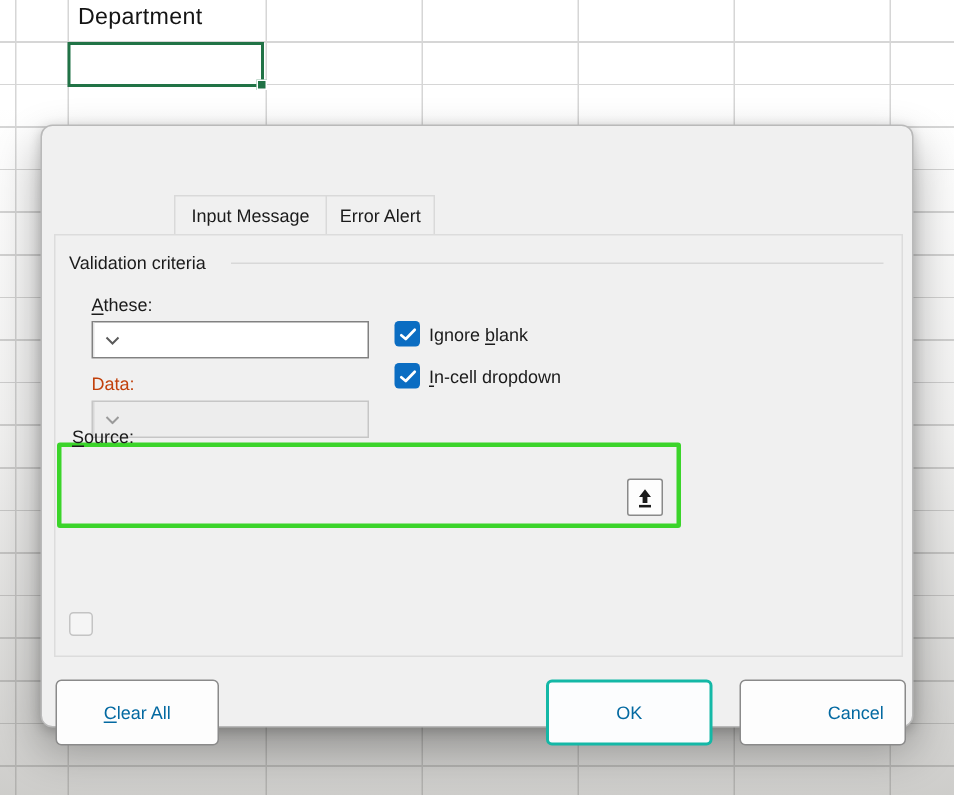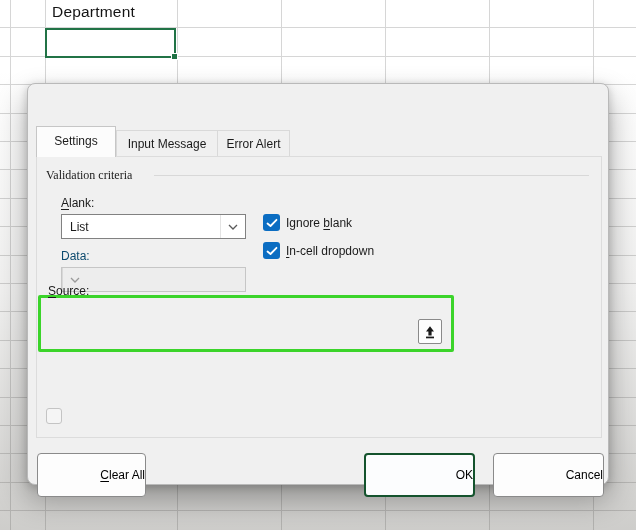--- a/index.html
+++ b/index.html
@@ -66,24 +66,24 @@
     top:46px;height:26px;line-height:26px;background:#f0f0f0;
     border-top:1px solid #d9d9d9;border-right:1px solid #d9d9d9;z-index:2;
   }
   .tab.t2{left:88px;width:102px;border-left:1px solid #d9d9d9;}
   .tab.t3{left:190px;width:72px;}
   .page{
     position:absolute;left:8px;top:72px;width:566px;height:282px;
     border:1px solid #dcdcdc;background:#f0f0f0;box-sizing:border-box;z-index:1;
   }
   .content{position:absolute;inset:0;z-index:2;}
-  .group-label{position:absolute;left:18px;top:84px;font-family:Liberation Serif, serif;}
+  .group-label{position:absolute;left:18px;top:84px;}
   .group-line{position:absolute;left:126px;top:91px;width:435px;height:1px;background:#d8d8d8;}
   .lbl{position:absolute;}
-  .dis{color:#0c4a6e;}
+  .dis{color:#c2410c;}
   .mn{text-decoration:underline;text-underline-offset:2px;}
   .combo{
     position:absolute;width:185px;height:25px;box-sizing:border-box;
     background:#ffffff;border:1px solid #818181;display:flex;align-items:center;
   }
   .combo .val{flex:1;padding-left:8px;}
   .combo .dd{
     width:24px;height:100%;display:flex;align-items:center;justify-content:center;
     border-left:1px solid #e3e3e3;
   }
@@ -106,24 +106,24 @@
     border:1px solid #818181;background:#fff;font-family:"Liberation Sans",sans-serif;
     font-size:12px;padding:0 6px;color:#1b1b1b;z-index:3;
   }
   .picker{
     position:absolute;left:390px;top:235px;width:24px;height:25px;box-sizing:border-box;
     border:1px solid #8a8a8a;border-radius:2px;background:#fdfdfd;z-index:3;
     display:flex;align-items:center;justify-content:center;
   }
   .btn{
     position:absolute;top:369px;height:44px;box-sizing:border-box;border-radius:4px;
-    background:#fdfdfd;border:1px solid #8a8a8a;font-size:12px;color:#000000;
-    display:flex;align-items:center;justify-content:flex-end;z-index:2;
-  }
-  .btn.default{border:2px solid #14532d;background:#fcfdfe;}
+    background:#fdfdfd;border:1px solid #8a8a8a;font-size:12px;color:#0369a1;
+    display:flex;align-items:center;justify-content:center;z-index:2;
+  }
+  .btn.default{border:2px solid #14b8a6;background:#fcfdfe;}
   .clear-all{left:9px;width:109px;}
   .ok{left:336px;width:111px;}
   .cancel{left:465px;width:111px;padding-left:44px;}
 </style>
 </head>
 <body>
 
 <div class="sheet">
   <div class="vline" style="left:10px"></div>
   <div class="vline" style="left:45px"></div>
@@ -138,34 +138,32 @@
   <div class="selection">
     <div class="fill-handle"></div>
   </div>
 
   <div class="shade"></div>
 </div>
 
 <div class="dialog">
 
 
-  <div class="tab active t1">Settings</div>
   <div class="tab inactive t2">Input Message</div>
   <div class="tab inactive t3">Error Alert</div>
 
   <div class="page"></div>
 
   <div class="content">
 
     <span class="lbl group-label">Validation criteria</span>
     <div class="group-line"></div>
 
-    <span class="lbl" style="left:33px;top:112px"><span class="mn">A</span><span>lank:</span></span>
+    <span class="lbl" style="left:33px;top:112px"><span class="mn">A</span><span>these:</span></span>
     <div class="combo" style="left:33px;top:130px">
-      <span class="val">List</span>
       <span class="dd">
         <svg width="10" height="6" viewBox="0 0 10 6">
             <polyline points="1,1 5,5 9,1" fill="none" stroke="#5a5a5a" stroke-width="1.3"></polyline>
           </svg>
       </span>
     </div>
 
     <div class="cb checked" style="left:235px;top:130px">
       <svg width="12" height="10" viewBox="0 0 12 10">
           <polyline points="1.5,5.5 4.5,8 10.5,1.8" fill="none" stroke="#ffffff" stroke-width="1.8" stroke-linecap="round" stroke-linejoin="round"></polyline>

